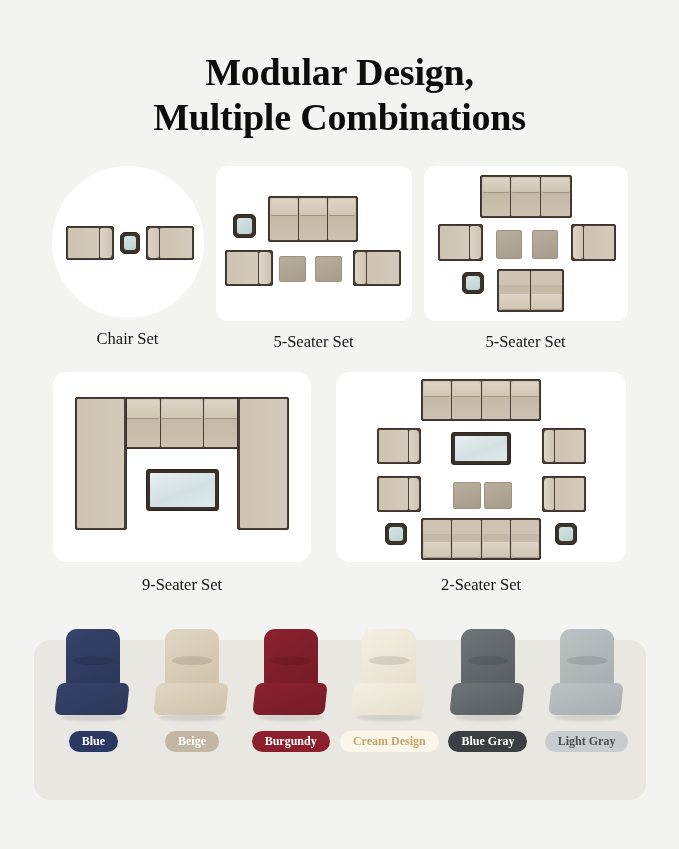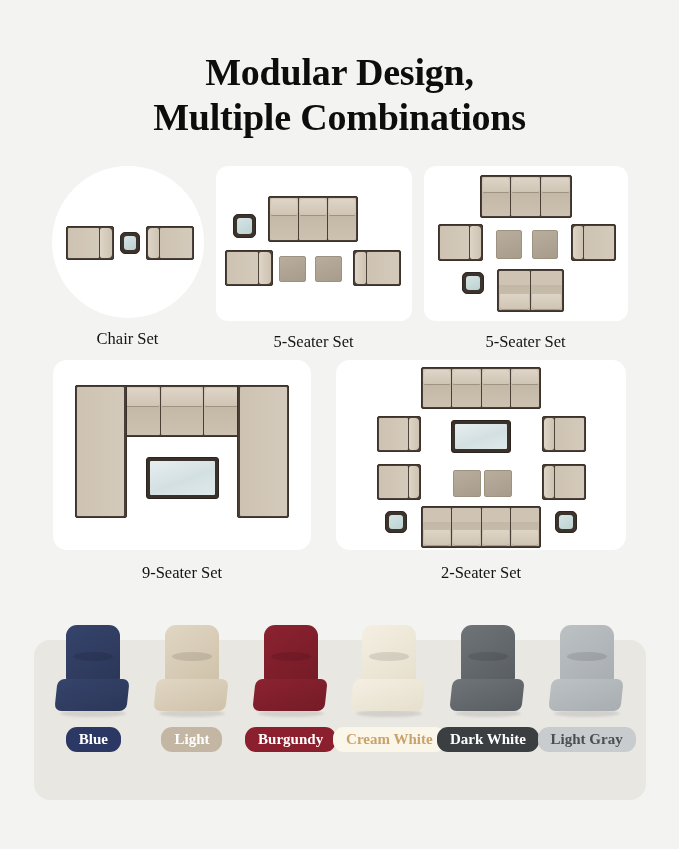--- a/index.html
+++ b/index.html
@@ -20,21 +20,21 @@
     font-weight:bold;
     font-size:38px;
     letter-spacing:-0.2px;
     color:#0d0d0d;
   }
   .title .l2 { display:block; }
 
   
   .row { display:flex; justify-content:center; }
   .row1 { margin-top:26px; gap:12px; align-items:flex-start; }
-  .row2 { margin-top:8px; gap:25px; align-items:center; }
+  .row2 { margin-top:20px; gap:25px; align-items:center; }
 
   .cardwrap { display:flex; flex-direction:column; align-items:center; }
   .card {
     background:#fff;
     position:relative;
     overflow:hidden;
   }
   .card.rounded { border-radius:12px; }
   .card.circle  { border-radius:50%; }
 
@@ -179,21 +179,21 @@
     position:absolute; left:6px; bottom:0; width:66px; height:7px;
     background:rgba(60,55,50,.13);
     border-radius:50%;
     filter:blur(1px);
   }
 
   .pill {
     margin-top:10px;
     padding:3px 13px;
     border-radius:11px;
-    font-size:15px;
+    font-size:12px;
     font-weight:bold;
     white-space:nowrap;
     line-height:1.25;
   }
 </style>
 </head>
 <body>
 
 <div class="title">
   <span class="l1">Modular Design,</span>
@@ -359,48 +359,48 @@
       </div>
       <div class="pill" style="background: rgb(44, 56, 100); color: rgb(255, 255, 255);">Blue</div>
     </div>
 
     <div class="swatch">
       <div class="cushion">
         <div class="shadow"></div>
         <div class="back" style="background: linear-gradient(145deg, rgb(224, 214, 195) 0%, rgb(207, 194, 170) 100%);"></div>
         <div class="seatc" style="background: linear-gradient(160deg, rgb(224, 214, 195) 0%, rgb(207, 194, 170) 100%);"></div>
       </div>
-      <div class="pill" style="background: rgb(195, 183, 164); color: rgb(255, 255, 255);">Light</div>
+      <div class="pill" style="background: rgb(195, 183, 164); color: rgb(255, 255, 255);">Beige</div>
     </div>
 
     <div class="swatch">
       <div class="cushion">
         <div class="shadow"></div>
         <div class="back" style="background: linear-gradient(145deg, rgb(140, 34, 48) 0%, rgb(116, 27, 39) 100%);"></div>
         <div class="seatc" style="background: linear-gradient(160deg, rgb(140, 34, 48) 0%, rgb(116, 27, 39) 100%);"></div>
       </div>
       <div class="pill" style="background: rgb(139, 31, 45); color: rgb(255, 255, 255);">Burgundy</div>
     </div>
 
     <div class="swatch">
       <div class="cushion">
         <div class="shadow"></div>
         <div class="back" style="background: linear-gradient(145deg, rgb(244, 239, 226) 0%, rgb(230, 223, 205) 100%);"></div>
         <div class="seatc" style="background: linear-gradient(160deg, rgb(244, 239, 226) 0%, rgb(230, 223, 205) 100%);"></div>
       </div>
-      <div class="pill" style="background: rgb(251, 246, 234); color: rgb(201, 163, 106);">Cream White</div>
+      <div class="pill" style="background: rgb(251, 246, 234); color: rgb(201, 163, 106);">Cream Design</div>
     </div>
 
     <div class="swatch">
       <div class="cushion">
         <div class="shadow"></div>
         <div class="back" style="background: linear-gradient(145deg, rgb(111, 116, 120) 0%, rgb(88, 93, 97) 100%);"></div>
         <div class="seatc" style="background: linear-gradient(160deg, rgb(111, 116, 120) 0%, rgb(88, 93, 97) 100%);"></div>
       </div>
-      <div class="pill" style="background: rgb(59, 63, 66); color: rgb(255, 255, 255);">Dark White</div>
+      <div class="pill" style="background: rgb(59, 63, 66); color: rgb(255, 255, 255);">Blue Gray</div>
     </div>
 
     <div class="swatch">
       <div class="cushion">
         <div class="shadow"></div>
         <div class="back" style="background: linear-gradient(145deg, rgb(188, 193, 196) 0%, rgb(168, 173, 177) 100%);"></div>
         <div class="seatc" style="background: linear-gradient(160deg, rgb(188, 193, 196) 0%, rgb(168, 173, 177) 100%);"></div>
       </div>
       <div class="pill" style="background: rgb(201, 204, 206); color: rgb(74, 78, 81);">Light Gray</div>
     </div>

